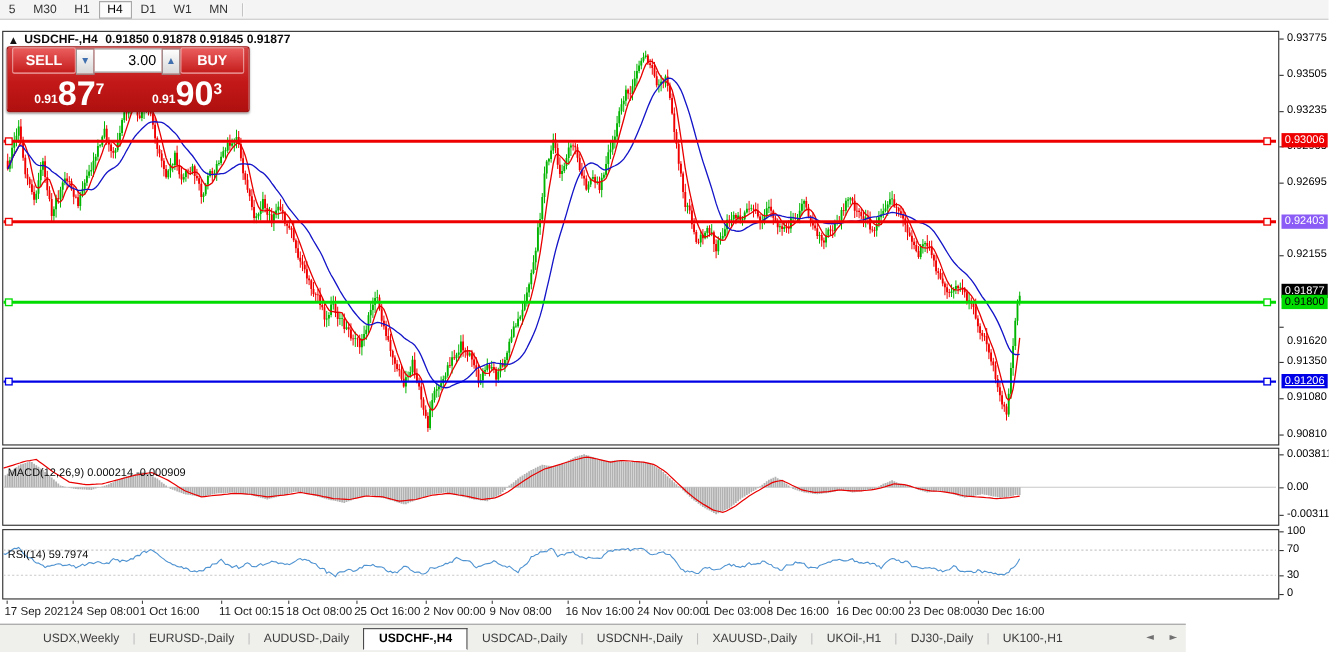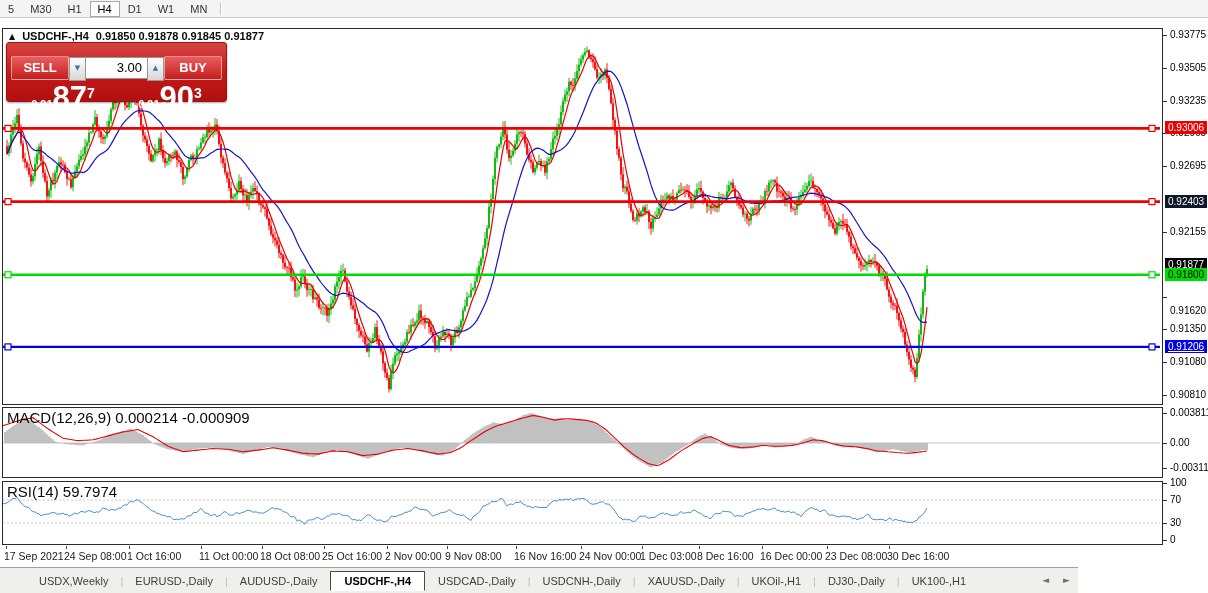--- a/index.html
+++ b/index.html
@@ -10,29 +10,29 @@
            border-bottom:1px solid #c9c9c9;display:flex;align-items:center;font-size:11px;color:#333;}
   .tf-btn{padding:0 8px;height:16px;line-height:16px;cursor:default;}
   .tf-btn.active{background:#fcfcfc;box-shadow:inset 0 0 0 1px #a8a8a8;color:#000;}
   .tf-sep{width:1px;height:12px;background:#c4c4c4;margin:0 5px;box-shadow:1px 0 0 #fff;}
   
   .pane{position:absolute;left:2px;background:#fff;border:1px solid #2b2b2b;}
   .main-pane{top:28px;width:1159px;height:375px;}
   .macd-pane{top:407px;width:1159px;height:69px;}
   .rsi-pane{top:481px;width:1159px;height:62px;}
   .pane svg{position:absolute;left:0;top:0;}
-  .ind-label{position:absolute;left:4px;top:1px;font-size:15px;color:#0a0a0a;white-space:nowrap;}
+  .ind-label{position:absolute;left:4px;top:17px;font-size:10px;color:#0a0a0a;white-space:nowrap;}
   .chart-title{position:absolute;left:6px;top:1px;font-size:11px;font-weight:bold;color:#0a0a0a;
                display:flex;align-items:center;gap:7px;white-space:nowrap;}
   .collapse{font-size:8px;color:#111;font-family:"DejaVu Sans",sans-serif;}
   
   .trade-panel{position:absolute;left:3px;top:13px;width:219px;height:58px;border-radius:3px;
                background:linear-gradient(180deg,#d64444 0%,#c31818 55%,#b01010 100%);
                border:1px solid #9d1212;box-shadow:0 1px 2px rgba(0,0,0,.35);}
-  .tp-row1{display:flex;align-items:center;justify-content:space-between;padding:13px 4px 0 4px;}
+  .tp-row1{display:flex;align-items:center;justify-content:space-between;padding:0 4px 0 4px;}
   .tp-btn{width:60px;height:22px;line-height:21px;text-align:center;color:#fff;font-size:13px;font-weight:bold;
           background:linear-gradient(#ea5d5d,#c51d1d);border:1px solid rgba(255,255,255,.5);border-radius:2px;cursor:pointer;}
   .spin{display:flex;height:22px;}
   .spin-btn{width:15px;height:22px;background:linear-gradient(#fefefe,#d7d7d7);border:1px solid #979797;
             color:#3f6fae;font-size:7px;line-height:21px;text-align:center;cursor:pointer;font-family:"DejaVu Sans",sans-serif;}
   .spin-field{width:56px;height:20px;background:#fff;border-top:1px solid #979797;border-bottom:1px solid #979797;
               font-size:13px;line-height:20px;text-align:right;padding-right:5px;color:#000;}
   .tp-row2{display:flex;gap:3px;padding:1px 4px;}
   .tp-price{flex:1;display:flex;align-items:flex-end;justify-content:center;color:#fff;height:32px;cursor:pointer;}
   .tp-small{font-size:11px;font-weight:bold;margin-bottom:3px;}
@@ -179,33 +179,33 @@
       <div class="y-tick" style="top: 463px;"></div>
       <div class="y-label" style="top: 457px;">100</div>
       <div class="y-tick" style="top: 480.1px;"></div>
       <div class="y-label" style="top: 474.1px;">70</div>
       <div class="y-tick" style="top: 502.9px;"></div>
       <div class="y-label" style="top: 496.9px;">30</div>
       <div class="y-tick" style="top: 520px;"></div>
       <div class="y-label" style="top: 514px;">0</div>
       <div class="badge" style="top: 238.449px; background: rgb(0, 0, 0); color: rgb(255, 255, 255);">0.91877</div>
       <div class="badge" style="top: 101.369px; background: rgb(238, 0, 0); color: rgb(255, 255, 255);">0.93006</div>
-      <div class="badge" style="top: 174.583px; background: #0f172a; color: rgb(255, 255, 255);">0.92403</div>
+      <div class="badge" style="top: 174.583px; background: #8b5cf6; color: rgb(255, 255, 255);">0.92403</div>
       <div class="badge" style="top: 247.798px; background: rgb(0, 220, 0); color: rgb(0, 0, 0);">0.91800</div>
       <div class="badge" style="top: 319.919px; background: rgb(0, 0, 230); color: rgb(255, 255, 255); text-decoration: underline;">0.91206</div>
     </div>
   <div class="x-axis" id="xAxis">
       <div class="x-tick" style="left: 4px;"></div>
       <div class="x-label" style="left: 2px;">17 Sep 2021</div>
       <div class="x-tick" style="left: 64px;"></div>
       <div class="x-label" style="left: 62px;">24 Sep 08:00</div>
       <div class="x-tick" style="left: 127px;"></div>
       <div class="x-label" style="left: 125px;">1 Oct 16:00</div>
       <div class="x-tick" style="left: 199px;"></div>
-      <div class="x-label" style="left: 197px;">11 Oct 00:00</div>
+      <div class="x-label" style="left: 197px;">11 Oct 00:15</div>
       <div class="x-tick" style="left: 260px;"></div>
       <div class="x-label" style="left: 258px;">18 Oct 08:00</div>
       <div class="x-tick" style="left: 322px;"></div>
       <div class="x-label" style="left: 320px;">25 Oct 16:00</div>
       <div class="x-tick" style="left: 385px;"></div>
       <div class="x-label" style="left: 383px;">2 Nov 00:00</div>
       <div class="x-tick" style="left: 445px;"></div>
       <div class="x-label" style="left: 443px;">9 Nov 08:00</div>
       <div class="x-tick" style="left: 514px;"></div>
       <div class="x-label" style="left: 512px;">16 Nov 16:00</div>

